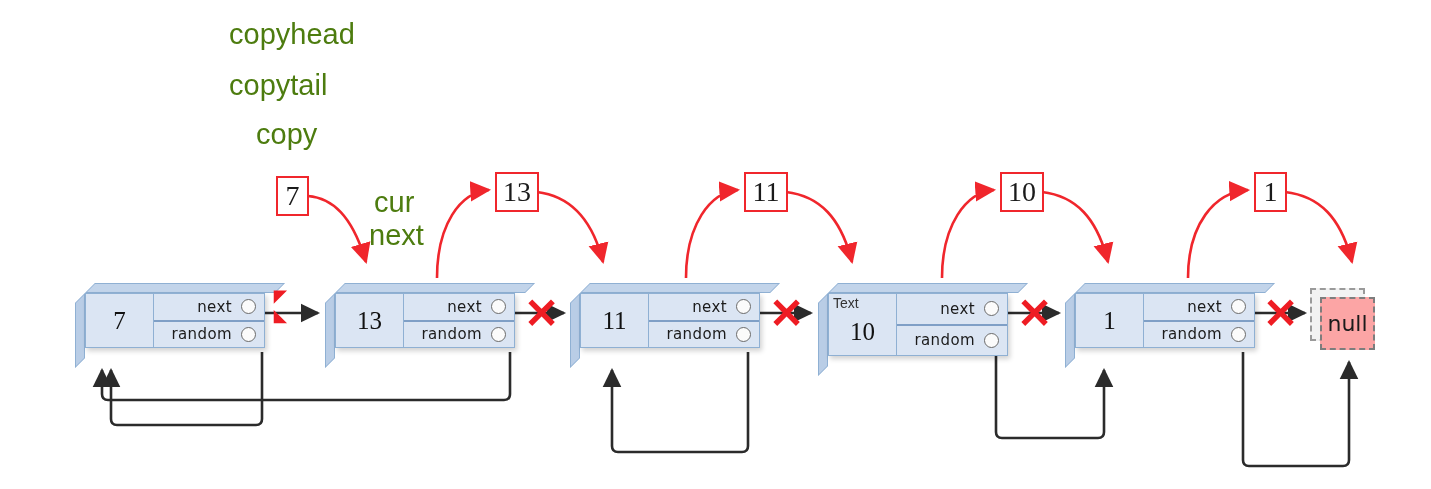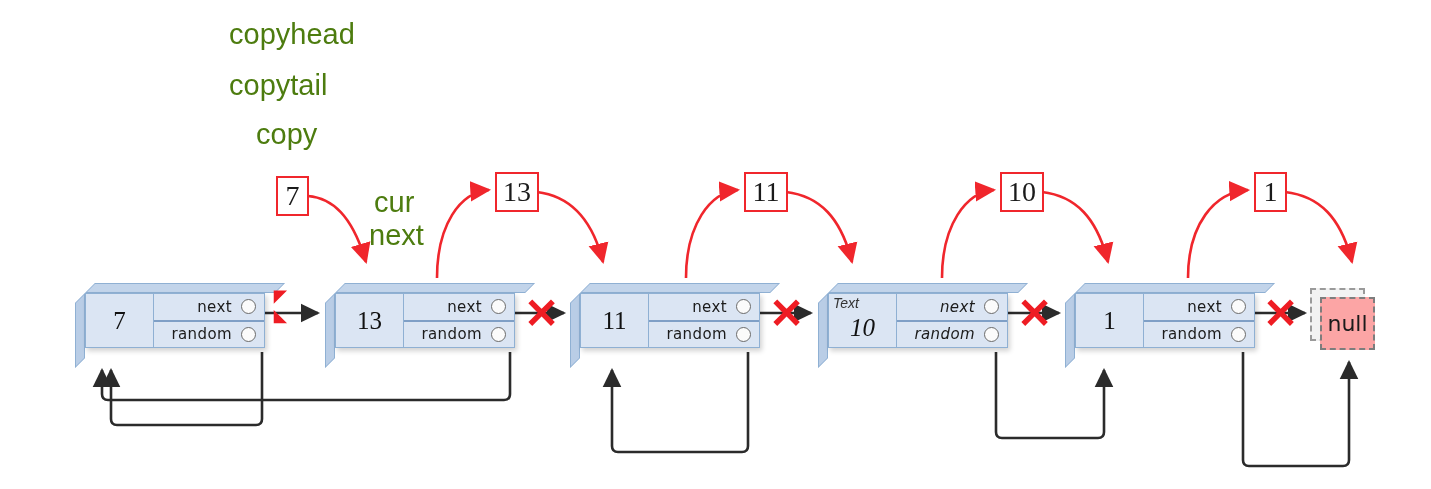--- a/index.html
+++ b/index.html
@@ -202,21 +202,21 @@
           <span class="port"></span>
         </div>
         <div class="ptr-row">
           <span class="ptr-lbl">random</span>
           <span class="port"></span>
         </div>
       </div>
     </div>
   </div>
 
-  <div class="node" style="left:818px;top:283px;width:190px;height:65px;font-style:italic;">
+  <div class="node" style="left:818px;top:283px;width:190px;height:73px;">
     <div class="face-top"></div>
     <div class="face-left"></div>
     <div class="face-front">
       <div class="val-cell">
         <div class="val-tag">Text</div>
         <div class="val-num" style="margin-top:14px;">10</div>
       </div>
       <div class="ptr-cell">
         <div class="ptr-row top">
           <span class="ptr-lbl">next</span>

